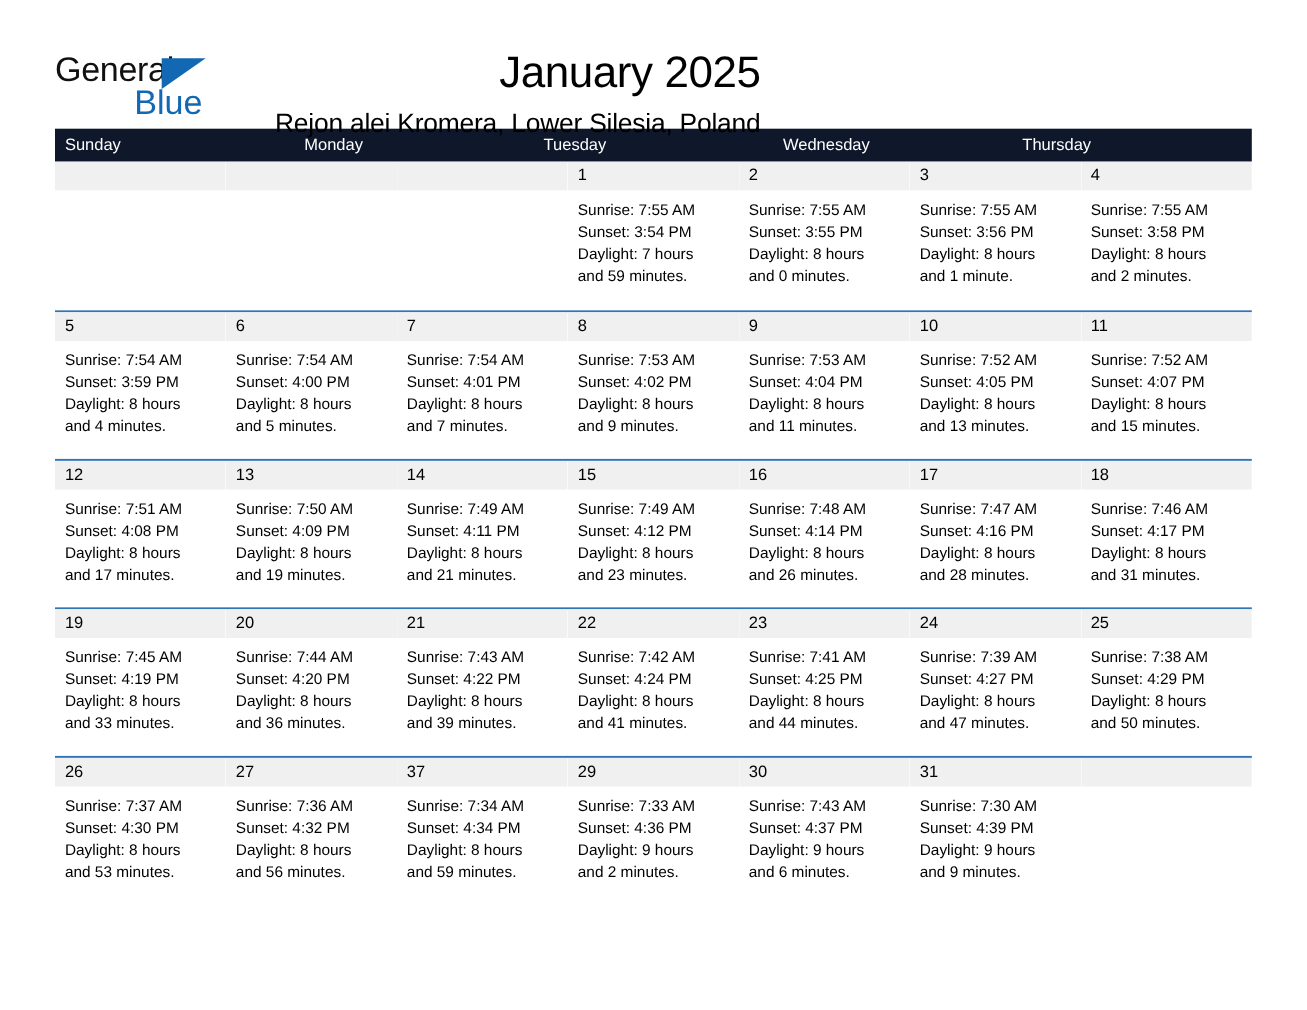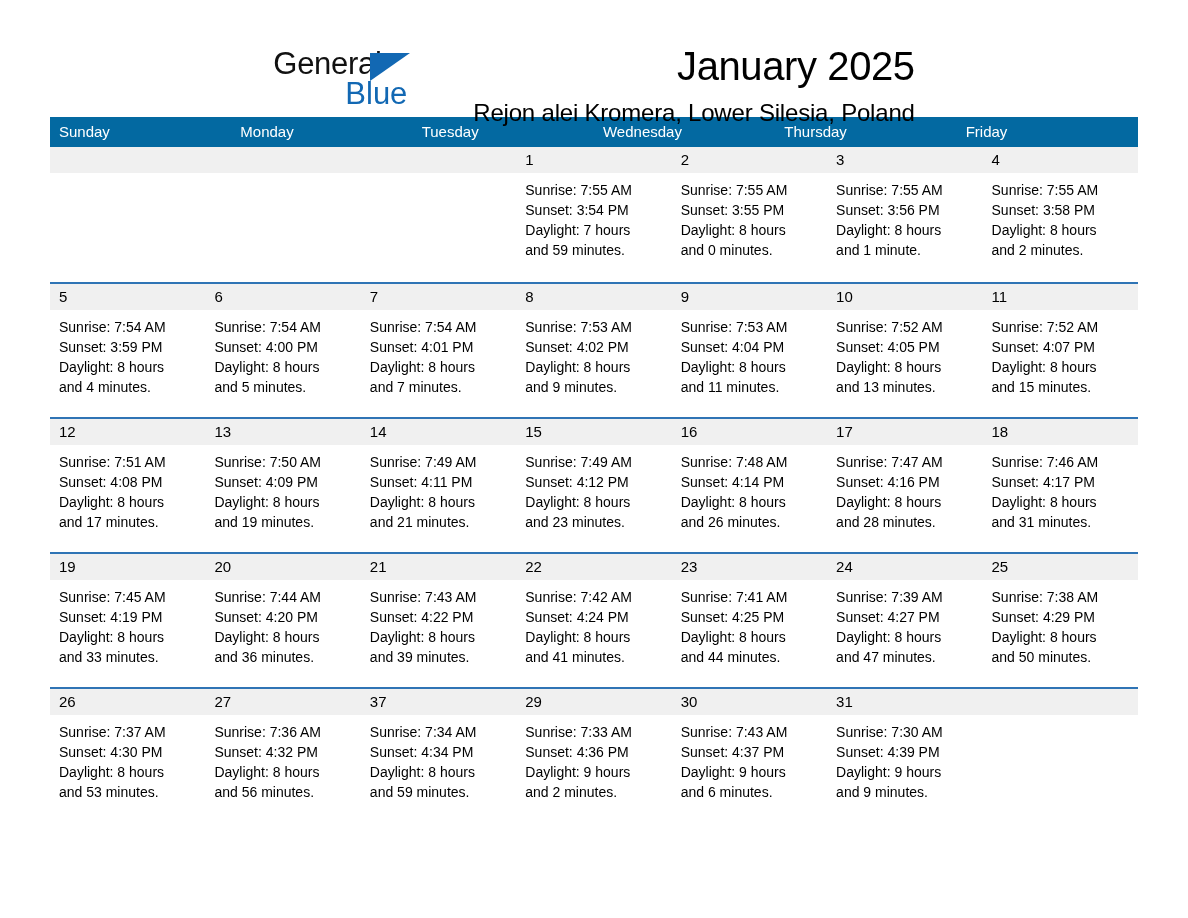--- a/index.html
+++ b/index.html
@@ -19,21 +19,21 @@
     position: relative;
     width: 1188px;
     height: 918px;
     padding: 0 50px;
   }
 
   
   .top-bar {
     display: flex;
     align-items: flex-start;
-    justify-content: center;
+    justify-content: flex-start;
     padding-top: 40px;
     height: 108px;
   }
   .logo {
     position: relative;
     width: 200px;
     height: 70px;
     padding-top: 8px;
   }
   .logo-general {
@@ -80,21 +80,21 @@
     letter-spacing: -0.2px;
   }
 
   
   .calendar {
     width: 1088px;
     margin-top: 9px;
   }
   .weekday-row {
     display: flex;
-    background: #0369a1;
+    background: #0f172a;
     height: 30px;
   }
   .weekday-cell {
     flex: 1 1 0;
     color: #ffffff;
     font-size: 15px;
     line-height: 30px;
     padding-left: 9px;
     white-space: nowrap;
   }
@@ -154,21 +154,20 @@
   </div>
 
   <div class="calendar">
 
     <div class="weekday-row">
       <div class="weekday-cell">Sunday</div>
       <div class="weekday-cell">Monday</div>
       <div class="weekday-cell">Tuesday</div>
       <div class="weekday-cell">Wednesday</div>
       <div class="weekday-cell">Thursday</div>
-      <div class="weekday-cell">Friday</div>
     </div>
 
     <div class="week-row first">
       <div class="day-cell empty">
         <div class="day-number"></div>
         <div class="day-body">
           <div></div>
           <div></div>
           <div></div>
           <div></div>

